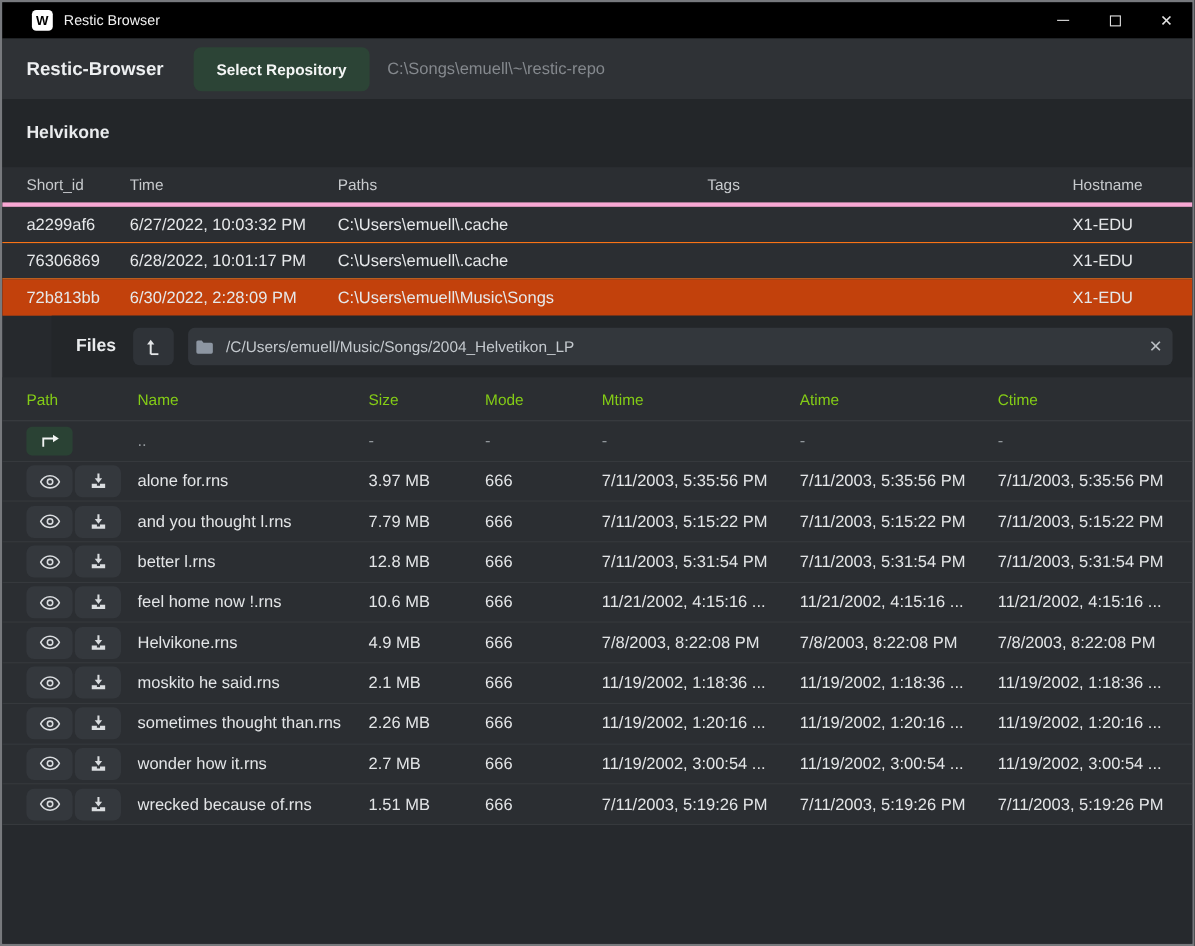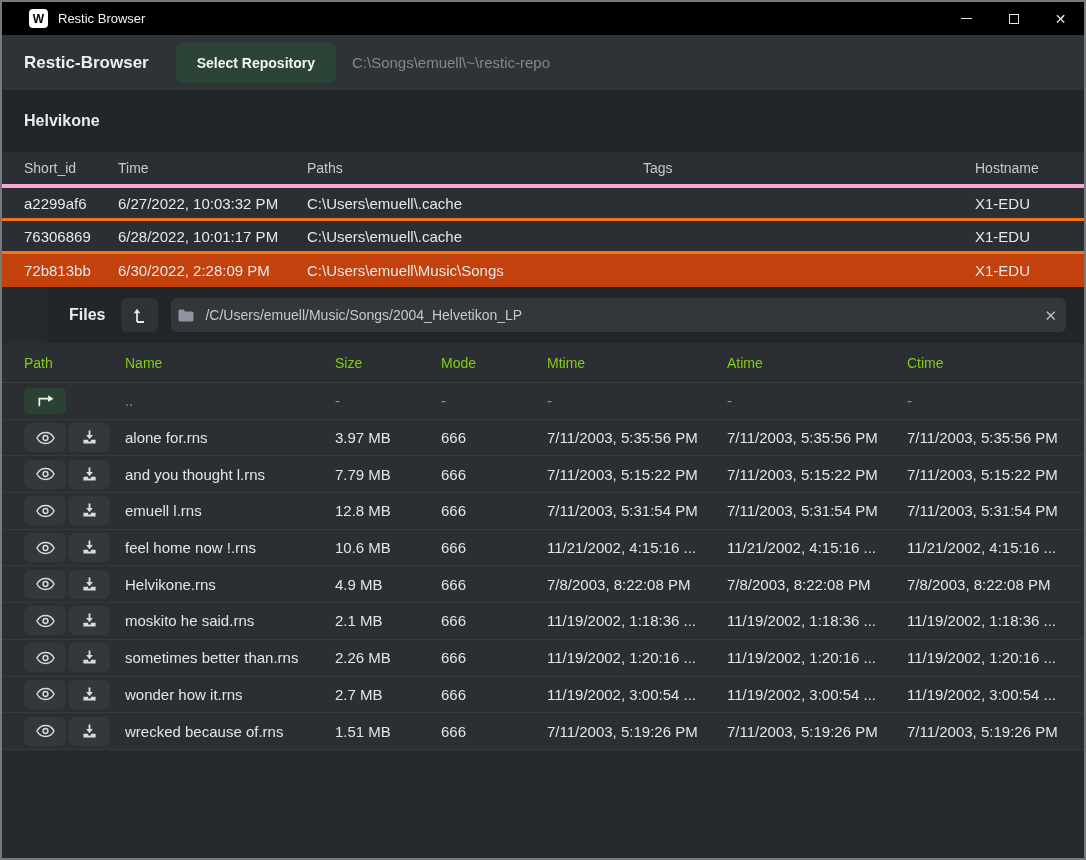--- a/index.html
+++ b/index.html
@@ -24,21 +24,21 @@
 
   
   .band{background:#232629;display:flex;align-items:center;flex:0 0 auto;}
   .snapshots-band{height:62px;padding:0 22px;}
   .section-heading{font-size:16px;font-weight:700;color:#e9ebed;}
 
   
   .snap-table{background:#2b2e32;flex:0 0 auto;}
   .snap-header,.snap-row{display:grid;grid-template-columns:94px 189px 336px 332px 1fr;align-items:center;padding:0 20px 0 22px;}
   .snap-header{height:36px;color:#c7cacd;font-size:14px;border-bottom:4px solid #f9a8d4;}
-  .snap-row{height:33px;color:#e6e8ea;font-size:15px;border-bottom:3px solid #f97316;}
+  .snap-row{height:33px;color:#e6e8ea;font-size:15px;border-bottom:1px solid #f97316;}
   .snap-row:last-child{border-bottom:none;}
   .snap-row.selected{background:#c2410c;}
   .cell{overflow:hidden;white-space:nowrap;text-overflow:ellipsis;}
 
   
   .files-band{height:56px;padding:0 18px 0 22px;gap:13px;margin-left:45px;}
   .up-btn{width:37px;height:34px;background:#2f3338;border:none;border-radius:6px;display:flex;align-items:center;justify-content:center;color:#e4e6e8;margin-left:3px;}
   .path-input{flex:1;height:34px;background:#33373c;border-radius:6px;display:flex;align-items:center;padding:0 7px;gap:11px;}
   .path-text{color:#c4c9ce;font-size:14px;flex:1;overflow:hidden;white-space:nowrap;text-overflow:ellipsis;}
   .clear-btn{background:none;border:none;color:#b9bdc2;font-size:15px;line-height:1;padding:0 2px;}
@@ -235,21 +235,21 @@
             <button class="icon-btn">
               <span style="display: flex;">
                 <svg width="15" height="15" viewBox="0 0 16 16">
                   <path d="M8 0.5 V6" stroke="currentColor" stroke-width="2" fill="none"></path>
                   <path d="M4.4 5.2 L11.6 5.2 L8 9.8 Z" fill="currentColor"></path>
                   <path d="M1.5 10.5 h5 v1.8 h3 v-1.8 h5 v4 h-13 Z" fill="currentColor"></path>
                 </svg>
               </span>
             </button>
           </div>
-          <div class="cell">emuell l.rns</div>
+          <div class="cell">better l.rns</div>
           <div class="cell">12.8 MB</div>
           <div class="cell">666</div>
           <div class="cell">7/11/2003, 5:31:54 PM</div>
           <div class="cell">7/11/2003, 5:31:54 PM</div>
           <div class="cell">7/11/2003, 5:31:54 PM</div>
         </div>
         <div class="file-row">
           <div class="actions">
             <button class="icon-btn">
               <span style="display: flex;">
@@ -343,21 +343,21 @@
             <button class="icon-btn">
               <span style="display: flex;">
                 <svg width="15" height="15" viewBox="0 0 16 16">
                   <path d="M8 0.5 V6" stroke="currentColor" stroke-width="2" fill="none"></path>
                   <path d="M4.4 5.2 L11.6 5.2 L8 9.8 Z" fill="currentColor"></path>
                   <path d="M1.5 10.5 h5 v1.8 h3 v-1.8 h5 v4 h-13 Z" fill="currentColor"></path>
                 </svg>
               </span>
             </button>
           </div>
-          <div class="cell">sometimes better than.rns</div>
+          <div class="cell">sometimes thought than.rns</div>
           <div class="cell">2.26 MB</div>
           <div class="cell">666</div>
           <div class="cell">11/19/2002, 1:20:16 ...</div>
           <div class="cell">11/19/2002, 1:20:16 ...</div>
           <div class="cell">11/19/2002, 1:20:16 ...</div>
         </div>
         <div class="file-row">
           <div class="actions">
             <button class="icon-btn">
               <span style="display: flex;">

